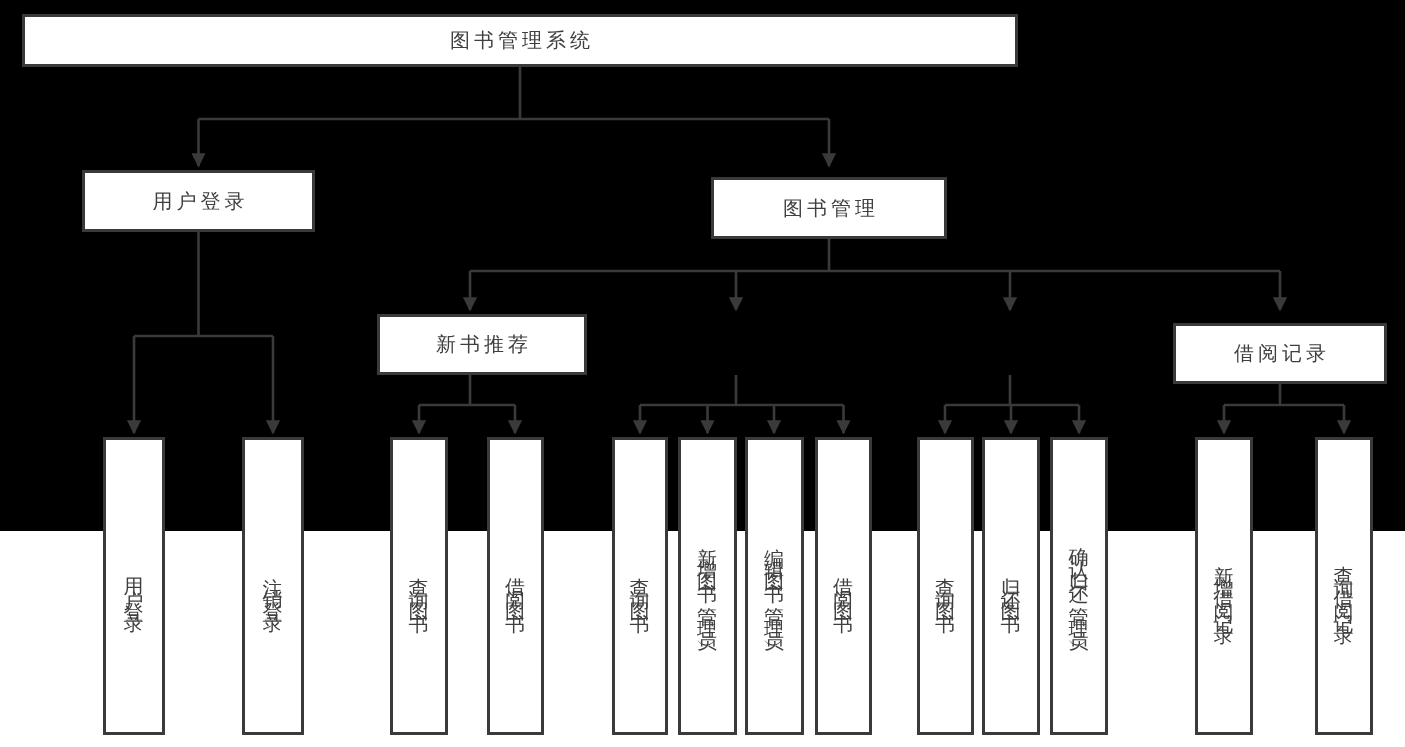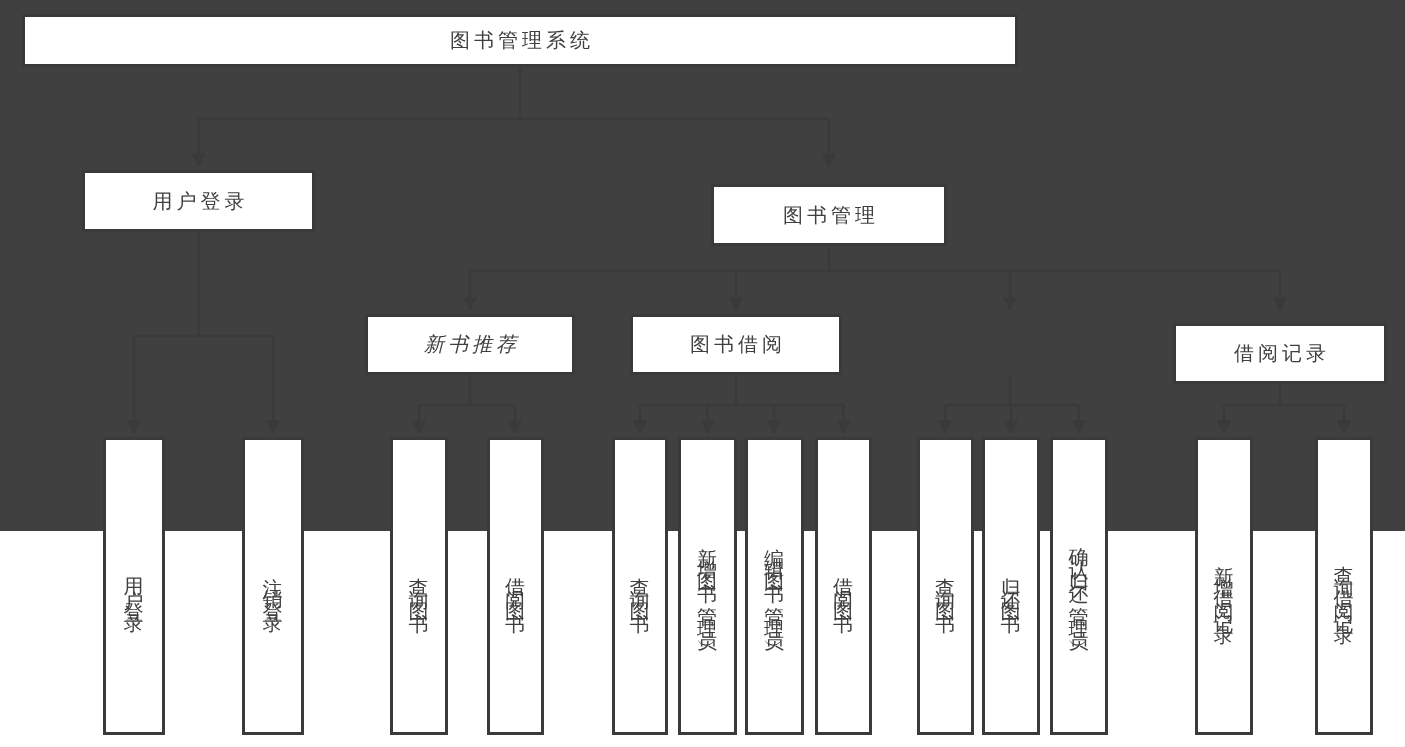--- a/index.html
+++ b/index.html
@@ -8,21 +8,21 @@
     background: #ffffff;
     width: 1405px;
     height: 747px;
     overflow: hidden;
     font-family: "Liberation Sans", sans-serif;
   }
   .stage {
     position: relative;
     width: 1405px;
     height: 531px;
-    background: #404040;
+    background: #000000;
   }
   .connectors {
     position: absolute;
     left: 0;
     top: 0;
     z-index: 1;
   }
   .node {
     position: absolute;
     box-sizing: border-box;
@@ -113,29 +113,26 @@
     </g>
   </svg>
 
   <div class="node h" style="left:22px; top:14px; width:996px; height:53px;">
     <span>图书管理系统</span>
   </div>
 
   <div class="node h" style="left:82px; top:170px; width:233px; height:62px;">
     <span>用户登录</span>
   </div>
-  <div class="node h" style="left:711px; top:184px; width:236px; height:62px;">
+  <div class="node h" style="left:711px; top:177px; width:236px; height:62px;">
     <span>图书管理</span>
   </div>
 
-  <div class="node h" style="left:365px; top:314px; width:210px; height:61px;font-style:italic;">
+  <div class="node h" style="left:377px; top:314px; width:210px; height:61px;">
     <span>新书推荐</span>
-  </div>
-  <div class="node h" style="left:630px; top:314px; width:212px; height:61px;">
-    <span>图书借阅</span>
   </div>
   <div class="node h" style="left:1173px; top:323px; width:214px; height:61px;">
     <span>借阅记录</span>
   </div>
 
   <div class="node v" style="left:103px; top:437px; width:62px; height:298px;">
     <span>用户登录</span>
   </div>
   <div class="node v" style="left:242px; top:437px; width:62px; height:298px;">
     <span>注销登录</span>

